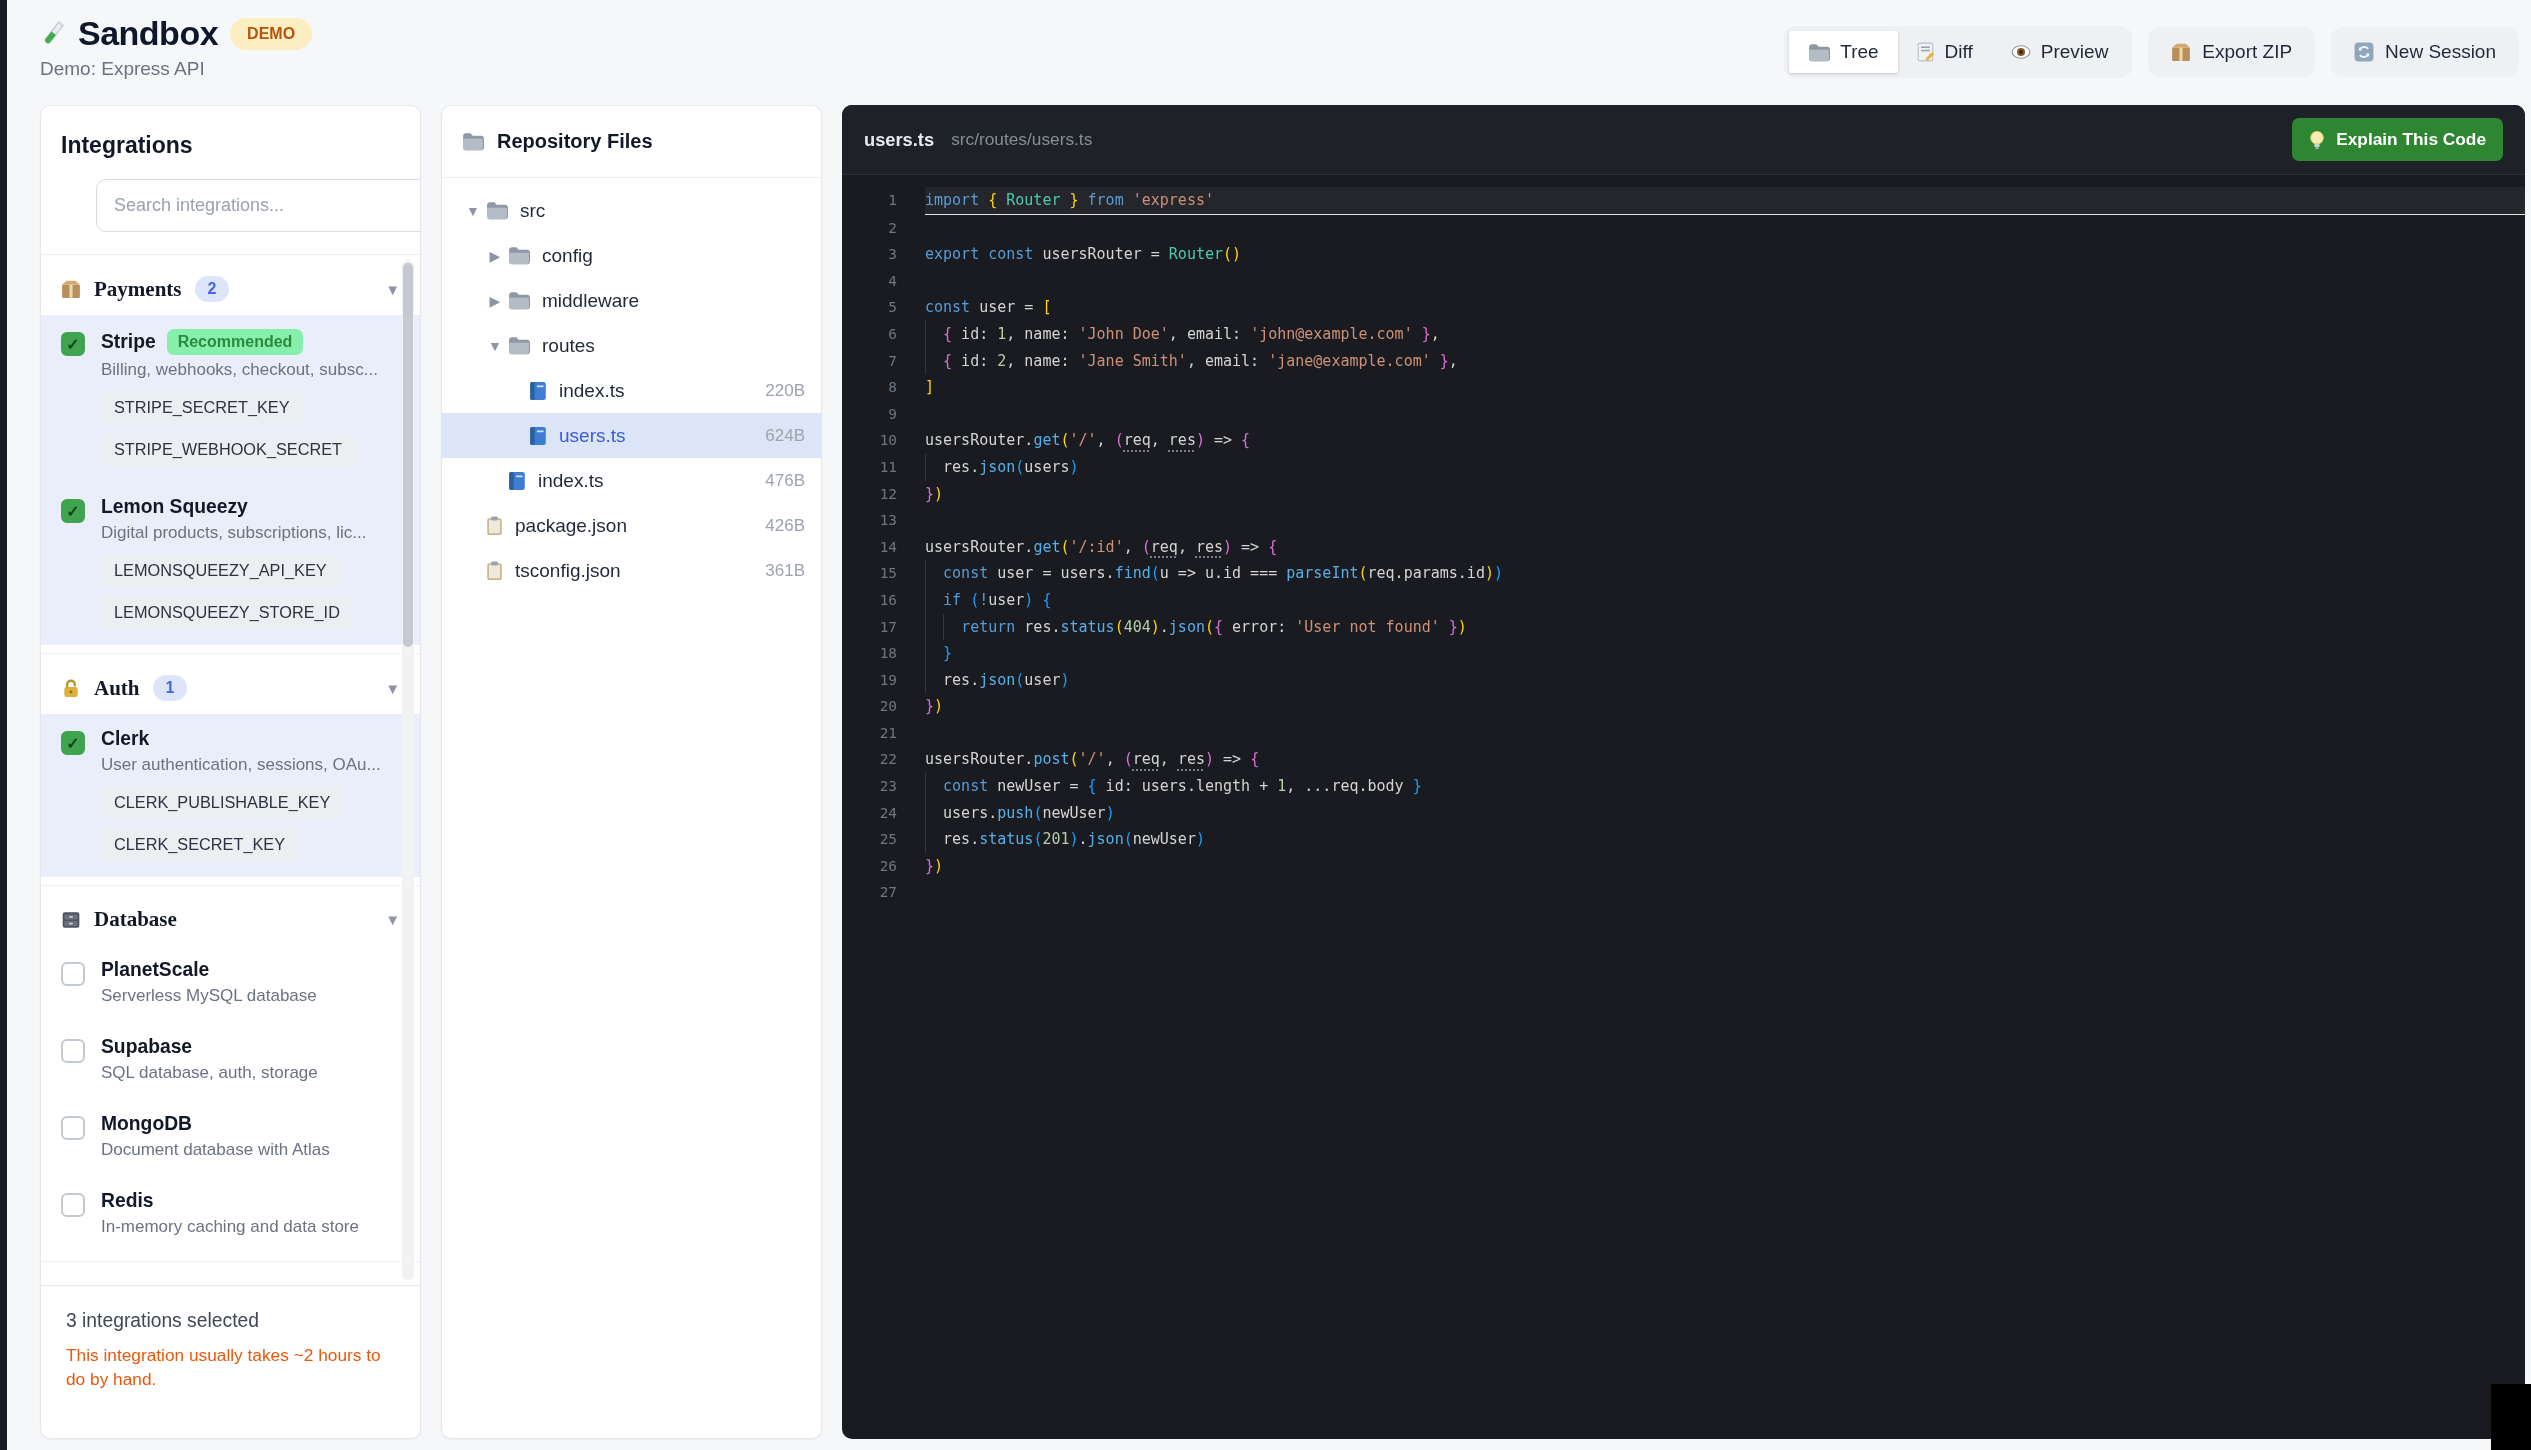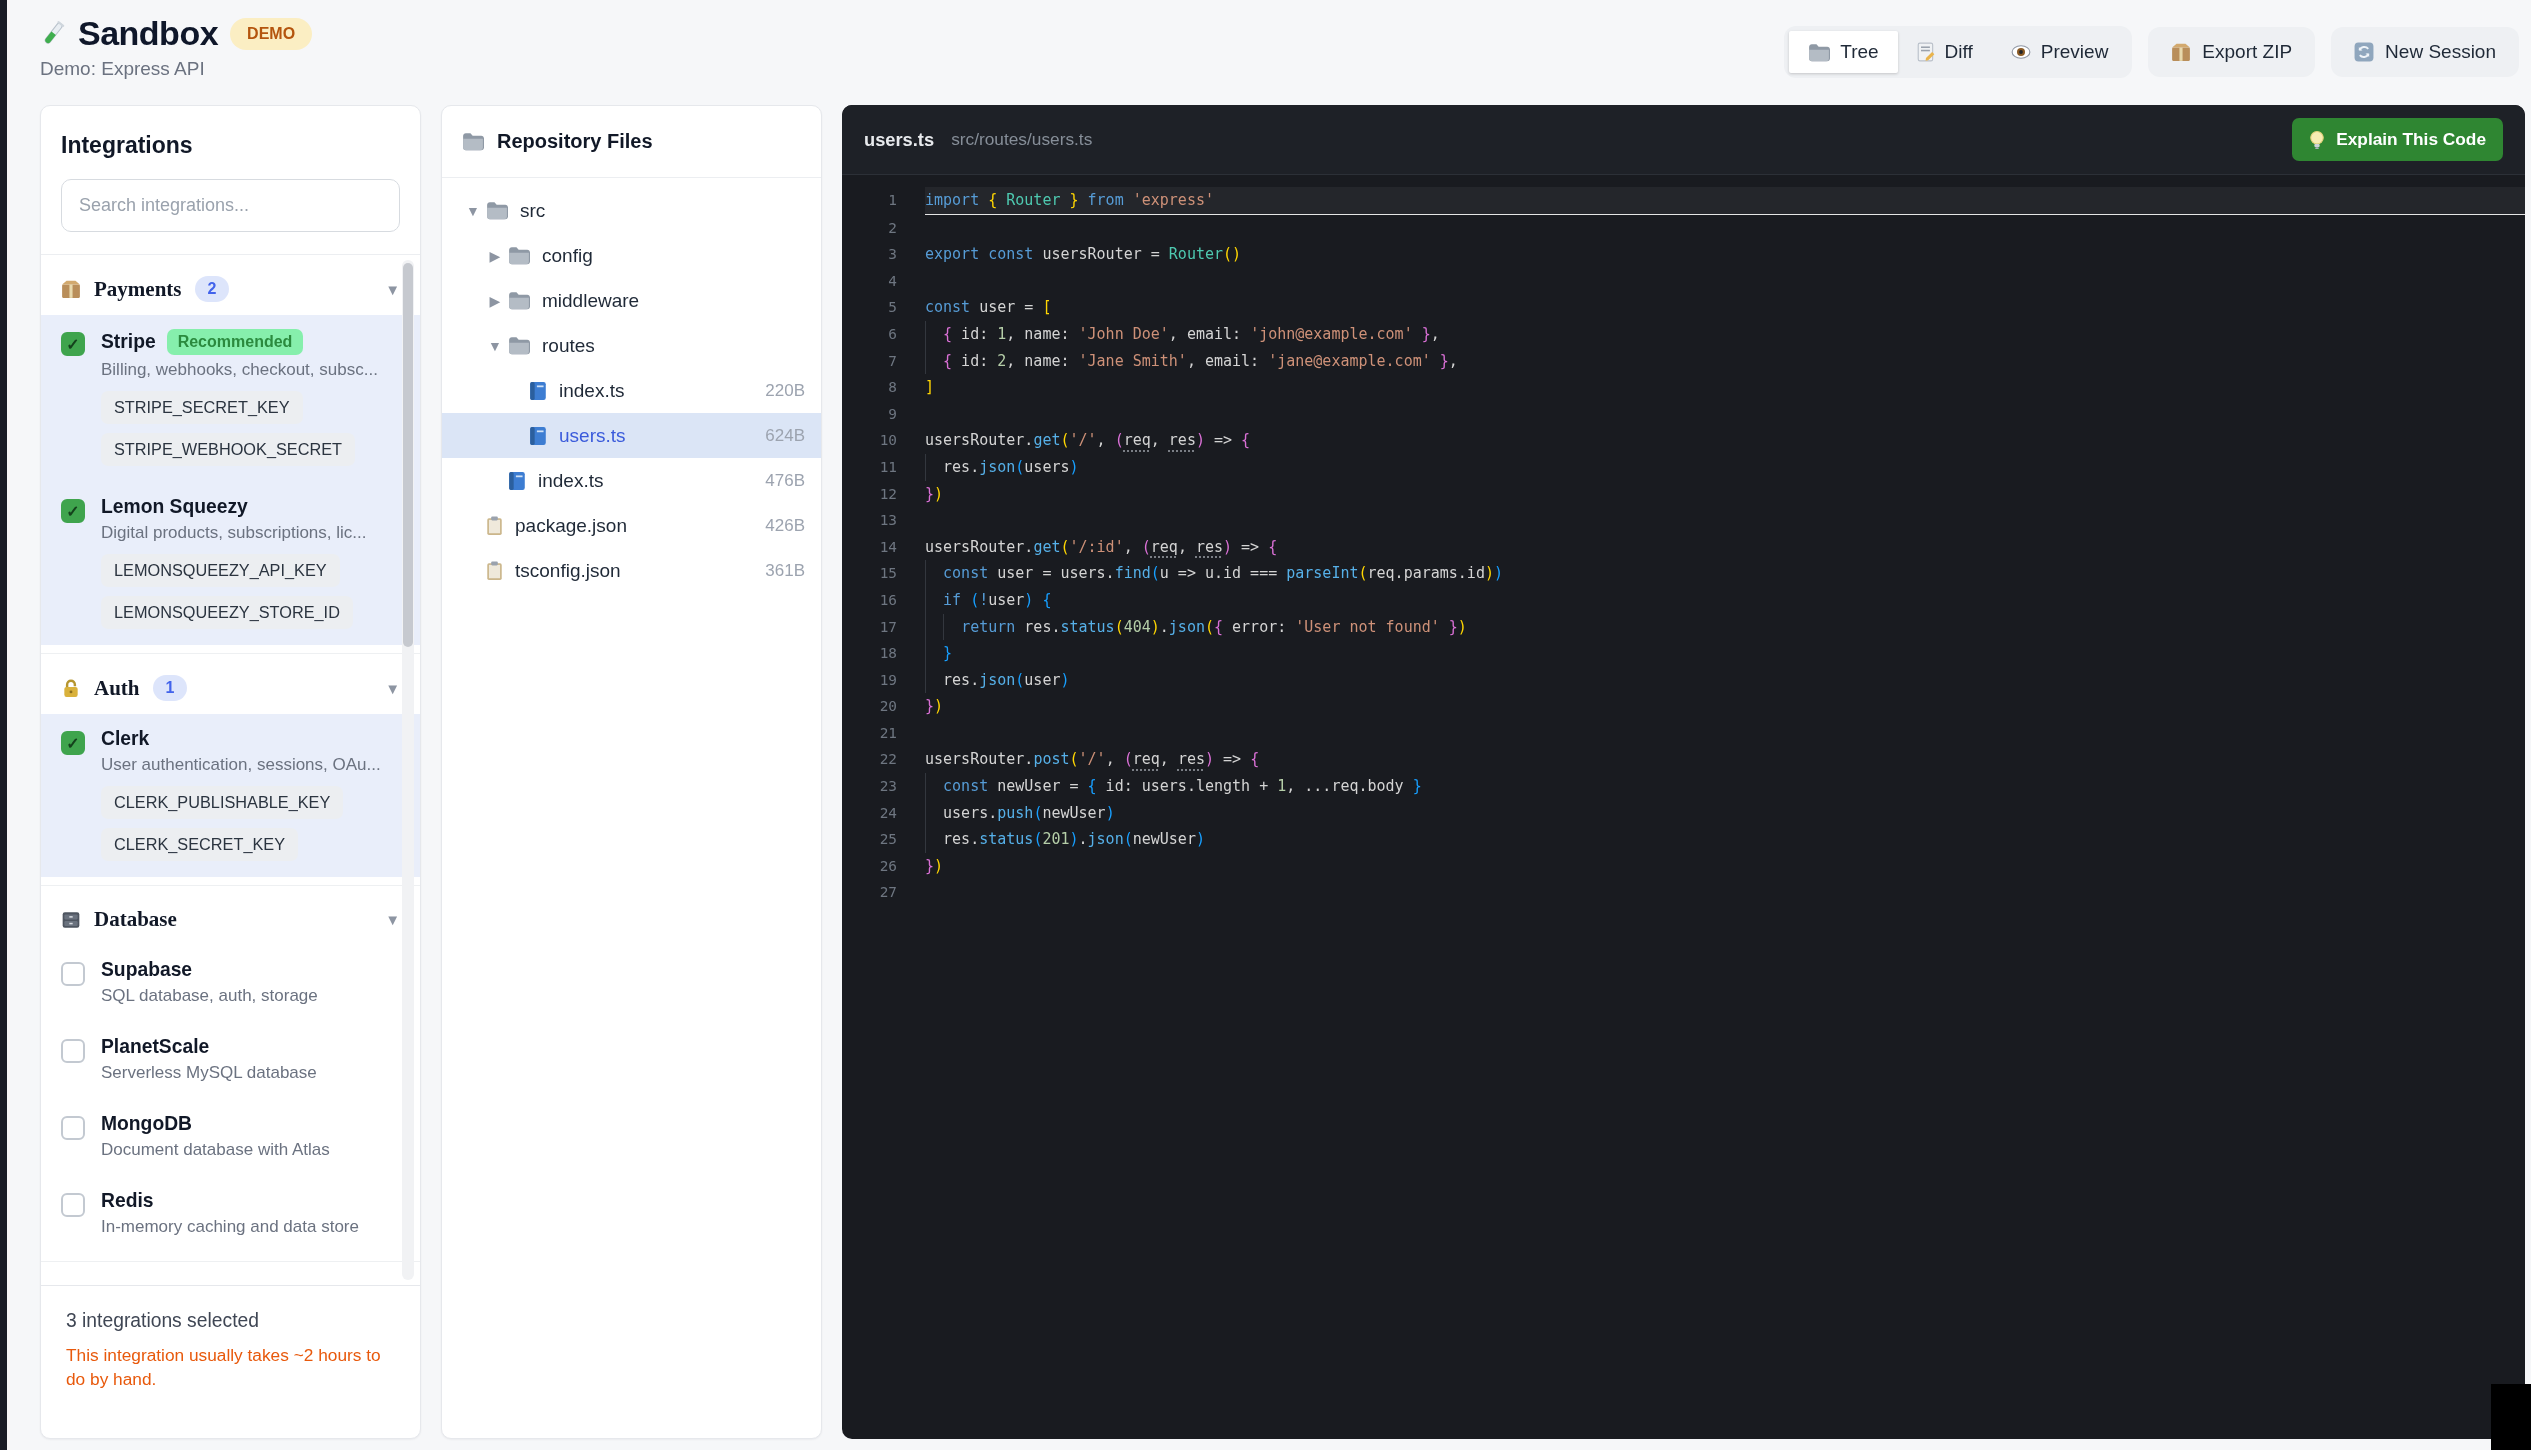--- a/index.html
+++ b/index.html
@@ -25,21 +25,21 @@
   .ic svg { display:block; }
 
   
   .main { display:flex; gap:20px; padding:0 6px 0 40px; height:1334px; margin-top:2px; align-items:stretch; }
   .card { background:#fff; border:1px solid #e6e8ec; border-radius:10px; box-shadow:0 1px 2px rgba(16,24,40,.05); }
 
   
   .sidebar { width:381px; flex:none; display:flex; flex-direction:column; overflow:hidden; }
   .side-head { padding:26px 20px 22px; }
   .side-head h2 { font-size:23px; font-weight:bold; margin-bottom:20px; }
-  .search { width:100%; height:53px; border:1px solid #d7dbe0; border-radius:10px; padding:0 17px; font-size:18px; color:#111; outline:none; font-family:inherit; background:#fff; }
+  .search { width:100%; height:53px; border:1px solid #d7dbe0; border-radius:10px; padding:0 17px; font-size:18px; color:#111; outline:none; font-family:inherit; background:#fff;margin-left:35px; }
   .search::placeholder { color:#9aa2ad; }
   .side-list { flex:1; overflow:hidden; position:relative; border-top:1px solid #eceef1; }
   .v-track { position:absolute; top:5px; bottom:5px; right:6px; width:12px; background:#f1f2f4; border-radius:6px; z-index:3; }
   .v-thumb { position:absolute; top:3px; left:1px; width:10px; height:384px; background:#c6c9cf; border-radius:5px; }
   .int-section { border-bottom:1px solid #eef0f2; padding-bottom:8px; }
   .sec-head { display:flex; align-items:center; gap:13px; padding:21px 20px 13px; cursor:pointer; }
   .sec-name { font-weight:bold; font-size:21px; color:#111827;font-family:Liberation Serif, serif; }
   .sec-count { background:#dde5fb; color:#4263eb; font-size:16px; font-weight:bold; padding:4px 13px; border-radius:989px; }
   .sec-caret { margin-left:auto; color:#8d95a2; font-size:15px; }
   .int-item { display:flex; gap:16px; padding:14px 20px 16px; align-items:flex-start; cursor:pointer; }
@@ -251,32 +251,32 @@
                 <rect x="7.5" y="11.5" width="3" height="1.4" fill="#d8dce1"></rect>
               </svg>
             </span>
             <span class="sec-name">Database</span>
             <span class="sec-caret">▼</span>
           </div>
           <div class="int-item">
             <div class="cbx">✓</div>
             <div>
               <div class="item-head">
-                <span class="item-name">Supabase</span>
-              </div>
-              <div class="item-desc">SQL database, auth, storage</div>
+                <span class="item-name">PlanetScale</span>
+              </div>
+              <div class="item-desc">Serverless MySQL database</div>
             </div>
           </div>
           <div class="int-item">
             <div class="cbx">✓</div>
             <div>
               <div class="item-head">
-                <span class="item-name">PlanetScale</span>
-              </div>
-              <div class="item-desc">Serverless MySQL database</div>
+                <span class="item-name">Supabase</span>
+              </div>
+              <div class="item-desc">SQL database, auth, storage</div>
             </div>
           </div>
           <div class="int-item">
             <div class="cbx">✓</div>
             <div>
               <div class="item-head">
                 <span class="item-name">MongoDB</span>
               </div>
               <div class="item-desc">Document database with Atlas</div>
             </div>

